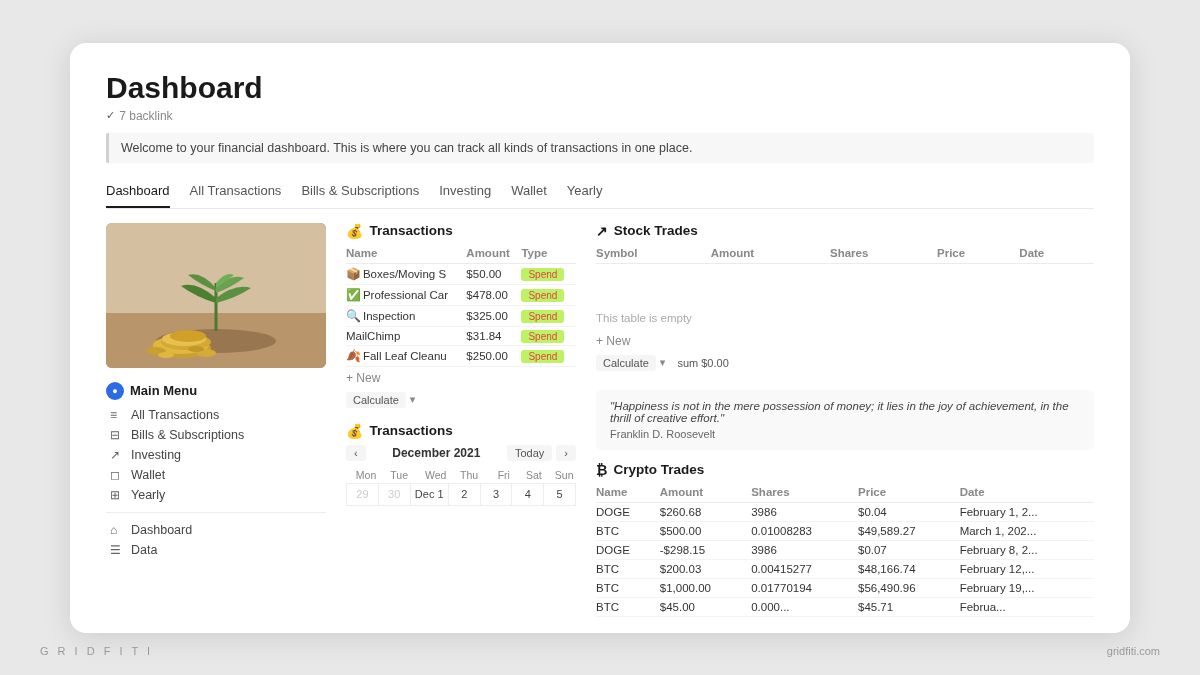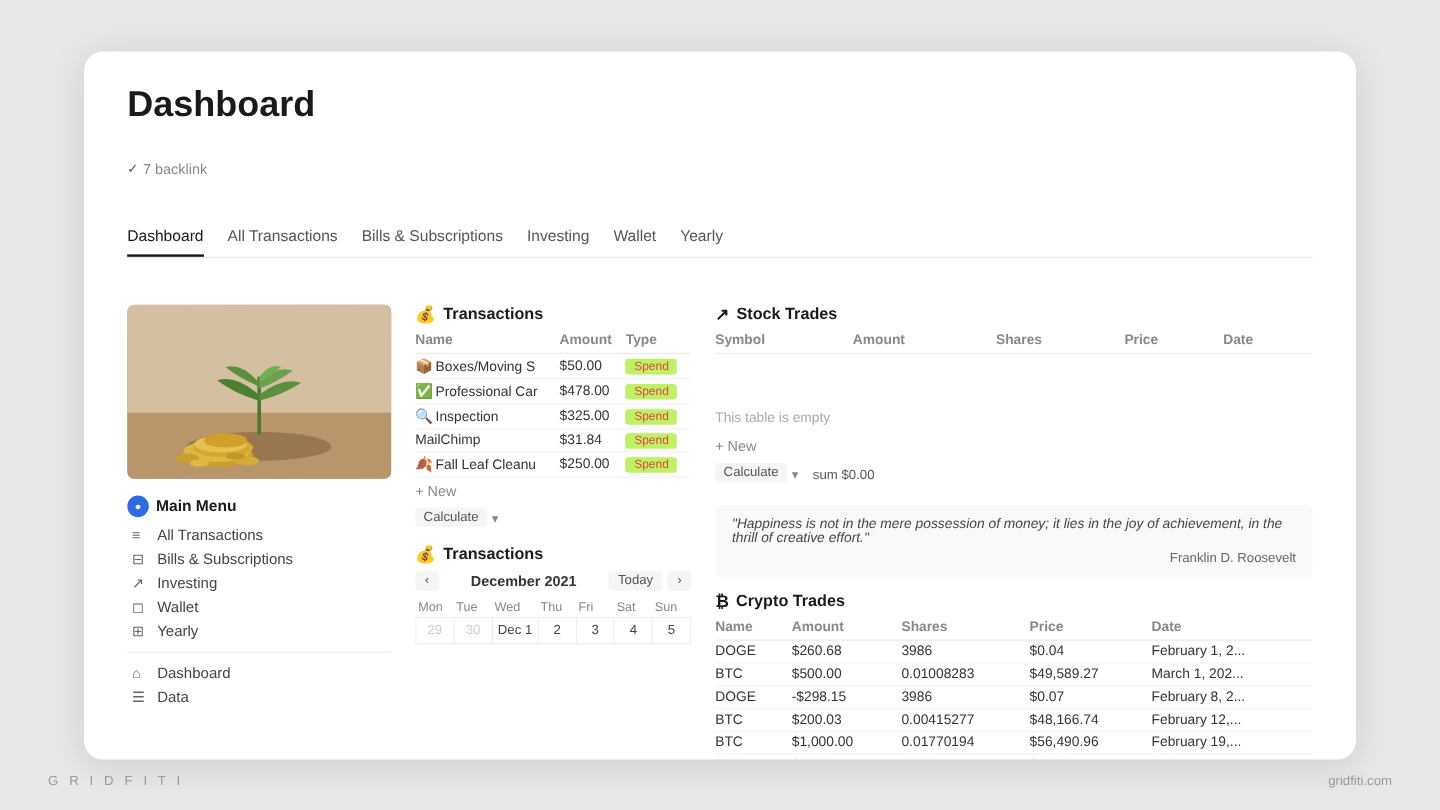--- a/index.html
+++ b/index.html
@@ -39,21 +39,20 @@
       overflow: hidden;
       display: flex;
       flex-direction: column;
     }
     .card-inner {
       padding: 28px 36px 0 36px;
       flex: 1;
       display: flex;
       flex-direction: column;
       overflow: hidden;
-      gap: 25px;
     }
     .page-title {
       font-size: 30px;
       font-weight: 700;
       color: #1a1a1a;
       margin-bottom: 4px;
     }
     .backlink {
       font-size: 12px;
       color: #888;
@@ -219,21 +218,21 @@
       font-size: 12px;
       color: #888;
       padding: 4px 0;
       display: flex;
       align-items: center;
       gap: 4px;
       cursor: pointer;
     }
     .calculate-row {
       display: flex;
-      align-items: flex-end;
+      align-items: center;
       gap: 4px;
       font-size: 11px;
       color: #888;
       padding: 3px 0;
     }
     .calculate-btn {
       background: #f5f5f5;
       border: none;
       border-radius: 3px;
       padding: 2px 7px;
@@ -268,21 +267,21 @@
       display: flex;
       align-items: center;
       gap: 4px;
     }
     .calendar-grid {
       width: 100%;
       border-collapse: collapse;
       font-size: 11px;
     }
     .calendar-grid th {
-      text-align: left;
+      text-align: right;
       color: #888;
       font-weight: 500;
       padding: 2px;
       font-size: 10.5px;
     }
     .calendar-grid td {
       text-align: center;
       padding: 4px 2px;
       color: #444;
       border: 1px solid #eee;
@@ -308,40 +307,40 @@
       color: #444;
       font-style: italic;
       margin-top: 4px;
     }
     .quote-author {
       font-style: normal;
       font-weight: 500;
       color: #666;
       font-size: 11px;
       margin-top: 4px;
-      text-align: right;
     }
     .crypto-section { flex: 1; overflow: hidden; }
     .row-icon { font-size: 12px; margin-right: 2px; }
     .neg { color: #e04444; }
   </style>
 </head>
 <body>
 
 <div class="watermark-left">G R I D F I T I</div>
 <div class="watermark-right">gridfiti.com</div>
 
 <div class="card">
   <div class="card-inner">
 
     <div class="page-title">Dashboard</div>
     <div class="backlink">
       <span class="backlink-check">✓</span>
       <span>7 backlink</span>
     </div>
+    <div class="callout">Welcome to your financial dashboard. This is where you can track all kinds of transactions in one place.</div>
 
     <div class="nav-tabs">
       <span class="nav-tab active">Dashboard</span>
       <span class="nav-tab">All Transactions</span>
       <span class="nav-tab">Bills &amp; Subscriptions</span>
       <span class="nav-tab">Investing</span>
       <span class="nav-tab">Wallet</span>
       <span class="nav-tab">Yearly</span>
     </div>
 

